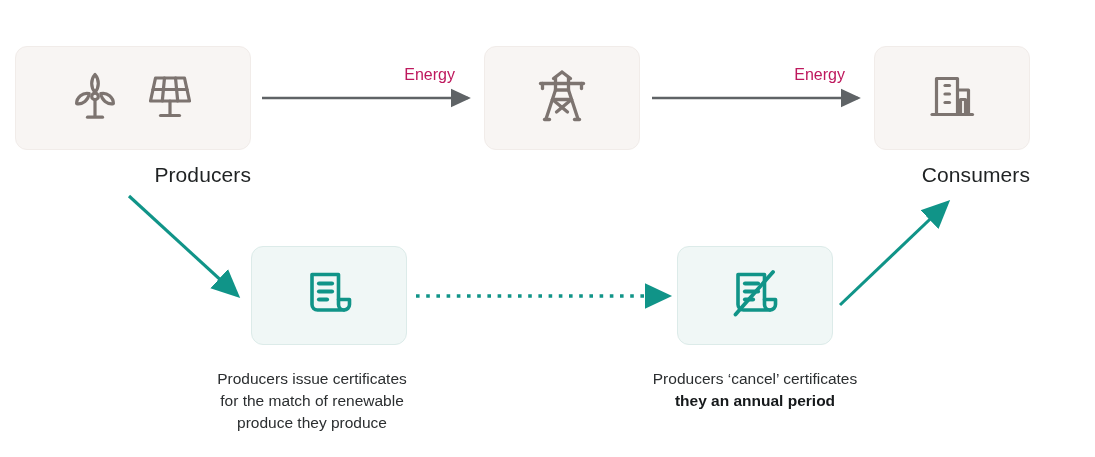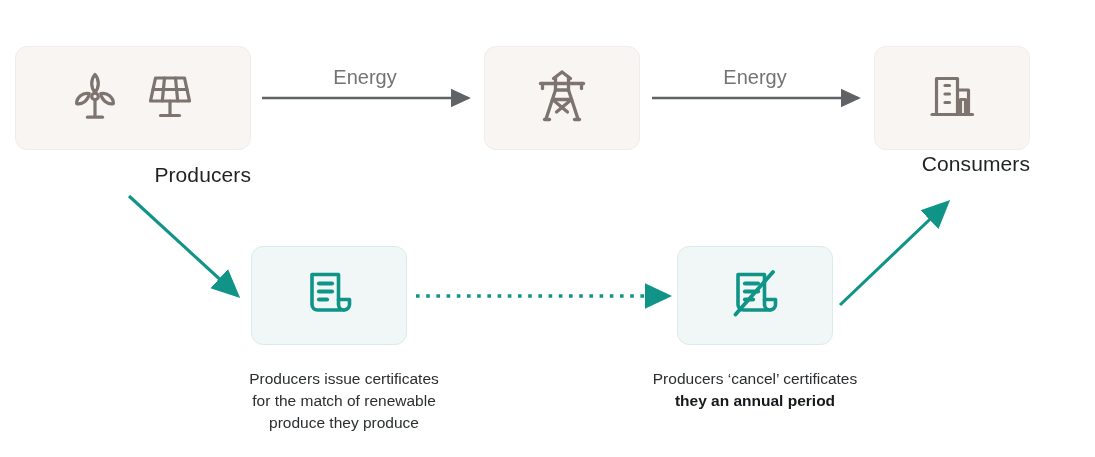--- a/index.html
+++ b/index.html
@@ -51,23 +51,23 @@
     font-size: 21px;
     font-weight: normal;
     color: #1f2223;
     letter-spacing: 0.1px;
     white-space: nowrap;
   }
 
   
   .edge-label {
     position: absolute;
-    text-align: center;
-    font-size: 20px;
-    color: #737373;
+    text-align: right;
+    font-size: 16px;
+    color: #be185d;
     white-space: nowrap;
   }
 
   
   .caption {
     position: absolute;
     text-align: center;
     font-size: 15.5px;
     line-height: 22px;
     color: #2b2e30;
@@ -206,42 +206,42 @@
         <line x1="7" y1="45.5" x2="47.5" y2="45.5"></line>
 
         <line x1="20" y1="16.5" x2="24.5" y2="16.5"></line>
         <line x1="20" y1="25" x2="24.5" y2="25"></line>
         <line x1="20" y1="33.5" x2="24.5" y2="33.5"></line>
 
         <path d="M35.5 45 V30.5 H40.5 V45"></path>
       </svg>
     </span>
   </div>
-  <div class="node-label" style="left:874px; top:152px; width:156px;">Consumers</div>
+  <div class="node-label" style="left:874px; top:163px; width:156px;">Consumers</div>
 
   <div class="edge-label" style="left:275px; top:66px; width:180px;">Energy</div>
 
   <div class="edge-label" style="left:665px; top:66px; width:180px;">Energy</div>
 
   <div class="node-box teal" style="left:251px; top:246px; width:156px; height:99px;">
     <span>
       <svg width="50" height="52" viewBox="0 0 50 52" fill="none" stroke="#109488" stroke-width="3.6" stroke-linecap="round" stroke-linejoin="round">
 
         <path d="M8 6.5 H34.5 V36.5 a5.5 5.5 0 0 0 5.5 5.5 H13.5 a5.5 5.5 0 0 1 -5.5 -5.5 Z"></path>
 
         <path d="M40 42 a5.5 5.5 0 0 0 5.5 -5.5 V31.5 H34.5"></path>
 
         <line x1="15" y1="15.5" x2="28" y2="15.5" stroke-width="4.2"></line>
         <line x1="15" y1="23.5" x2="28" y2="23.5" stroke-width="4.2"></line>
         <line x1="15" y1="31.5" x2="23" y2="31.5" stroke-width="4.2"></line>
       </svg>
     </span>
   </div>
 
-  <div class="caption" style="left:203px; top:368px; width:282px;">
+  <div class="caption" style="left:171px; top:368px; width:282px;">
     <div>Producers issue certificates</div>
     <div>for the match of renewable</div>
     <div>produce they produce</div>
   </div>
 
   <div class="node-box teal" style="left:677px; top:246px; width:156px; height:99px;">
     <span>
       <svg width="50" height="52" viewBox="0 0 50 52" fill="none" stroke="#109488" stroke-width="3.6" stroke-linecap="round" stroke-linejoin="round">
 
         <path d="M8 6.5 H34.5 V36.5 a5.5 5.5 0 0 0 5.5 5.5 H13.5 a5.5 5.5 0 0 1 -5.5 -5.5 Z"></path>

